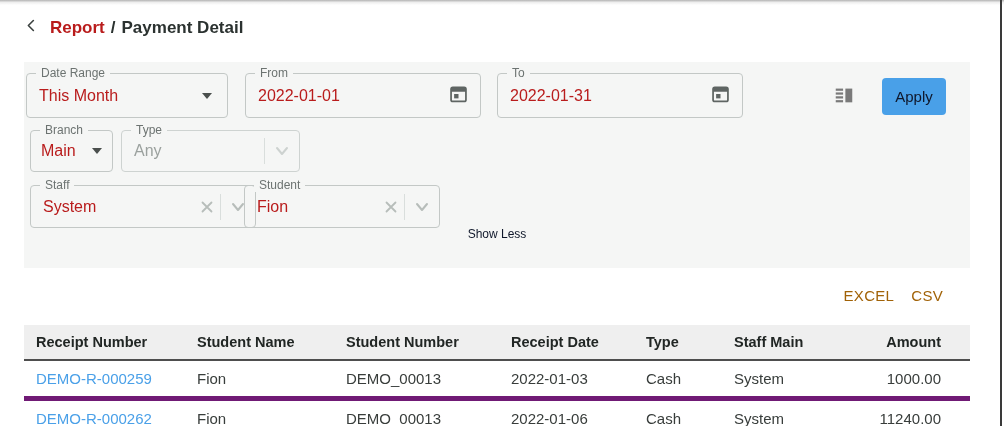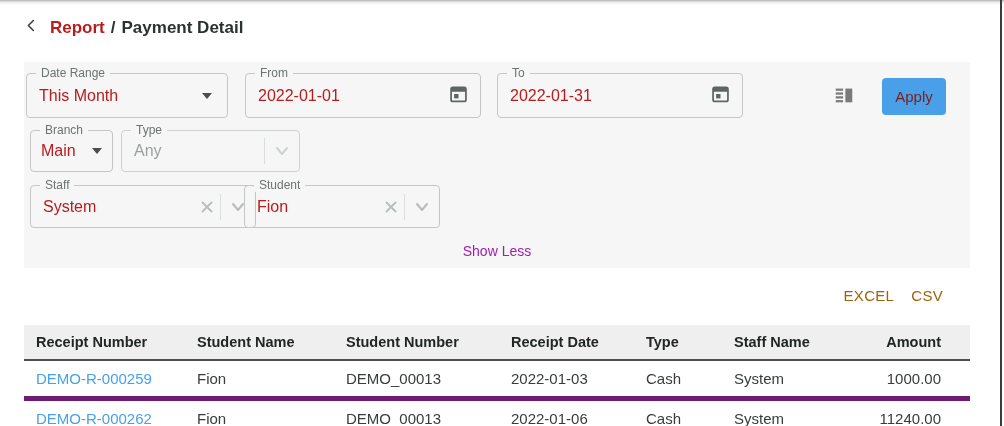--- a/index.html
+++ b/index.html
@@ -36,23 +36,23 @@
   .f-daterange .caret-down{position:absolute;right:15px;top:50%;transform:translateY(-50%);}
   .f-from{left:221px;top:11px;width:236px;height:45px;}
   .f-to{left:473px;top:11px;width:246px;height:45px;}
   .f-branch{left:6px;top:68px;width:83px;height:42px;}
   .f-branch .fvalue{padding-left:10px;padding-right:10px;justify-content:space-between;}
   .f-type{left:97px;top:68px;width:179px;height:42px;}
   .f-staff{left:6px;top:123px;width:226px;height:43px;}
   .f-student{left:220px;top:123px;width:196px;height:43px;}
 
   .split-icon-btn{position:absolute;left:807px;top:22px;width:26px;height:26px;display:flex;align-items:center;justify-content:center;cursor:pointer;}
-  .apply-btn{position:absolute;left:858px;top:16px;width:64px;height:37px;background:#49a0e8;color:#7f1d1d;border:none;border-radius:4px;
+  .apply-btn{position:absolute;left:858px;top:16px;width:64px;height:37px;background:#49a0e8;color:#0f172a;border:none;border-radius:4px;
     font-size:15px;font-family:"Liberation Sans",sans-serif;cursor:pointer;}
-  .show-less{position:absolute;left:0;right:0;top:181px;text-align:center;font-size:14px;color:#a21caf;cursor:pointer;}
+  .show-less{position:absolute;left:0;right:0;top:165px;text-align:center;font-size:12px;color:#0f172a;cursor:pointer;}
 
   
   .export-links{position:absolute;top:287px;right:61px;display:flex;gap:17px;font-size:15px;color:#a16207;letter-spacing:.3px;}
   .export-links span{cursor:pointer;}
 
   
   .report-table{position:absolute;left:24px;top:325px;width:946px;}
   .tgrid{display:grid;grid-template-columns:173px 149px 165px 135px 88px 120px 1fr;align-items:center;}
   .thead{height:34px;background:#efefef;border-bottom:2px solid #4e4e4e;font-weight:700;font-size:14.5px;color:#212624;}
   .trow{height:35px;font-size:15px;color:#383d3b;border-bottom:5px solid #701a75;}
@@ -190,21 +190,21 @@
     <span>CSV</span>
   </div>
 
   <div class="report-table">
     <div class="tgrid thead">
       <div>Receipt Number</div>
       <div>Student Name</div>
       <div>Student Number</div>
       <div>Receipt Date</div>
       <div>Type</div>
-      <div>Staff Name</div>
+      <div>Staff Main</div>
       <div>Amount</div>
     </div>
 
     <div class="tgrid trow">
       <div><span class="rlink">DEMO-R-000259</span></div>
       <div>Fion</div>
       <div>DEMO_00013</div>
       <div>2022-01-03</div>
       <div>Cash</div>
       <div>System</div>

